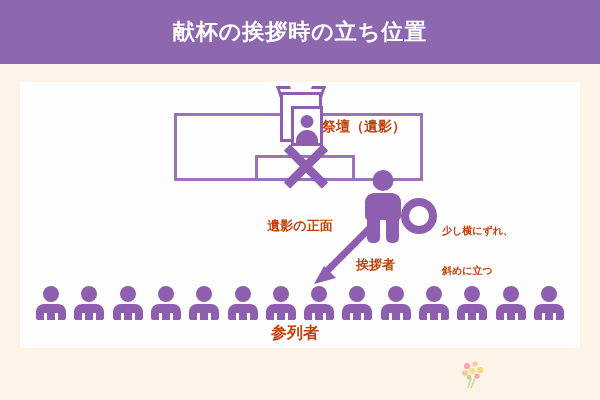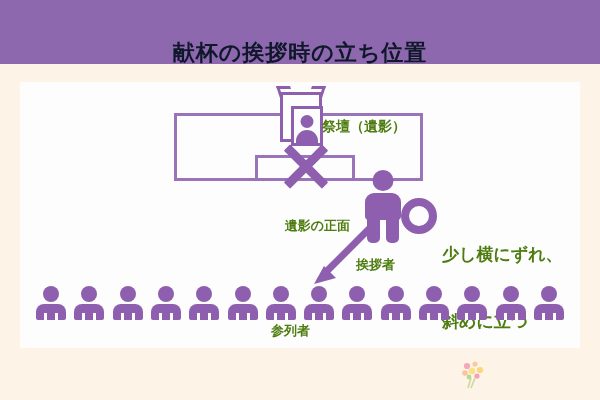--- a/index.html
+++ b/index.html
@@ -12,23 +12,22 @@
   #stage{position:absolute;left:0;top:0;width:600px;height:400px;}
 
   
   .header{
     position:absolute;left:0;top:0;width:600px;height:64px;
     background:#8e68ae;
   }
   .header-title{
     position:absolute;left:0;top:0;width:600px;height:64px;
     display:flex;align-items:center;justify-content:center;
-    color:#0f172a;font-size:22px;font-weight:bold;letter-spacing:1px;
+    color:#ffffff;font-size:22px;font-weight:bold;letter-spacing:1px;
     white-space:nowrap;
-    margin-top:21px;
   }
 
   
   .panel{
     position:absolute;left:20px;top:82px;width:560px;height:266px;
     background:#fdfdfd;
   }
 
   
   .altar-outer{
@@ -124,28 +123,28 @@
   }
   .att-body:before,.att-body:after{
     content:"";position:absolute;bottom:0;width:3px;height:7px;
     background:#fdfdfd;
   }
   .att-body:before{left:8px;}
   .att-body:after{right:8px;}
 
   
   .lbl{
-    position:absolute;color:#4d7c0f;font-weight:bold;
+    position:absolute;color:#c2410c;font-weight:bold;
     line-height:1.32;white-space:pre;
   }
   .lbl-altar{left:322px;top:117px;font-size:14px;}
-  .lbl-avoid{left:250px;top:183px;font-size:13px;text-align:right;width:100px;}
-  .lbl-side{left:442px;top:198px;font-size:17px;}
+  .lbl-avoid{left:250px;top:183px;font-size:13px;text-align:center;width:100px;}
+  .lbl-side{left:442px;top:198px;font-size:10px;}
   .lbl-speaker{left:356px;top:256px;font-size:13px;text-align:center;}
-  .lbl-attendees{left:271px;top:322px;font-size:13px;}
+  .lbl-attendees{left:271px;top:322px;font-size:16px;}
 
   
   .logo{position:absolute;left:458px;top:360px;width:125px;height:30px;}
   .logo-text{
     position:absolute;left:36px;top:2px;font-size:19px;font-weight:bold;
     color:#fbd9c3;letter-spacing:1px;white-space:nowrap;
   }
   .logo-flower{position:absolute;left:0;top:0;width:32px;height:30px;}
 </style>
 </head>

